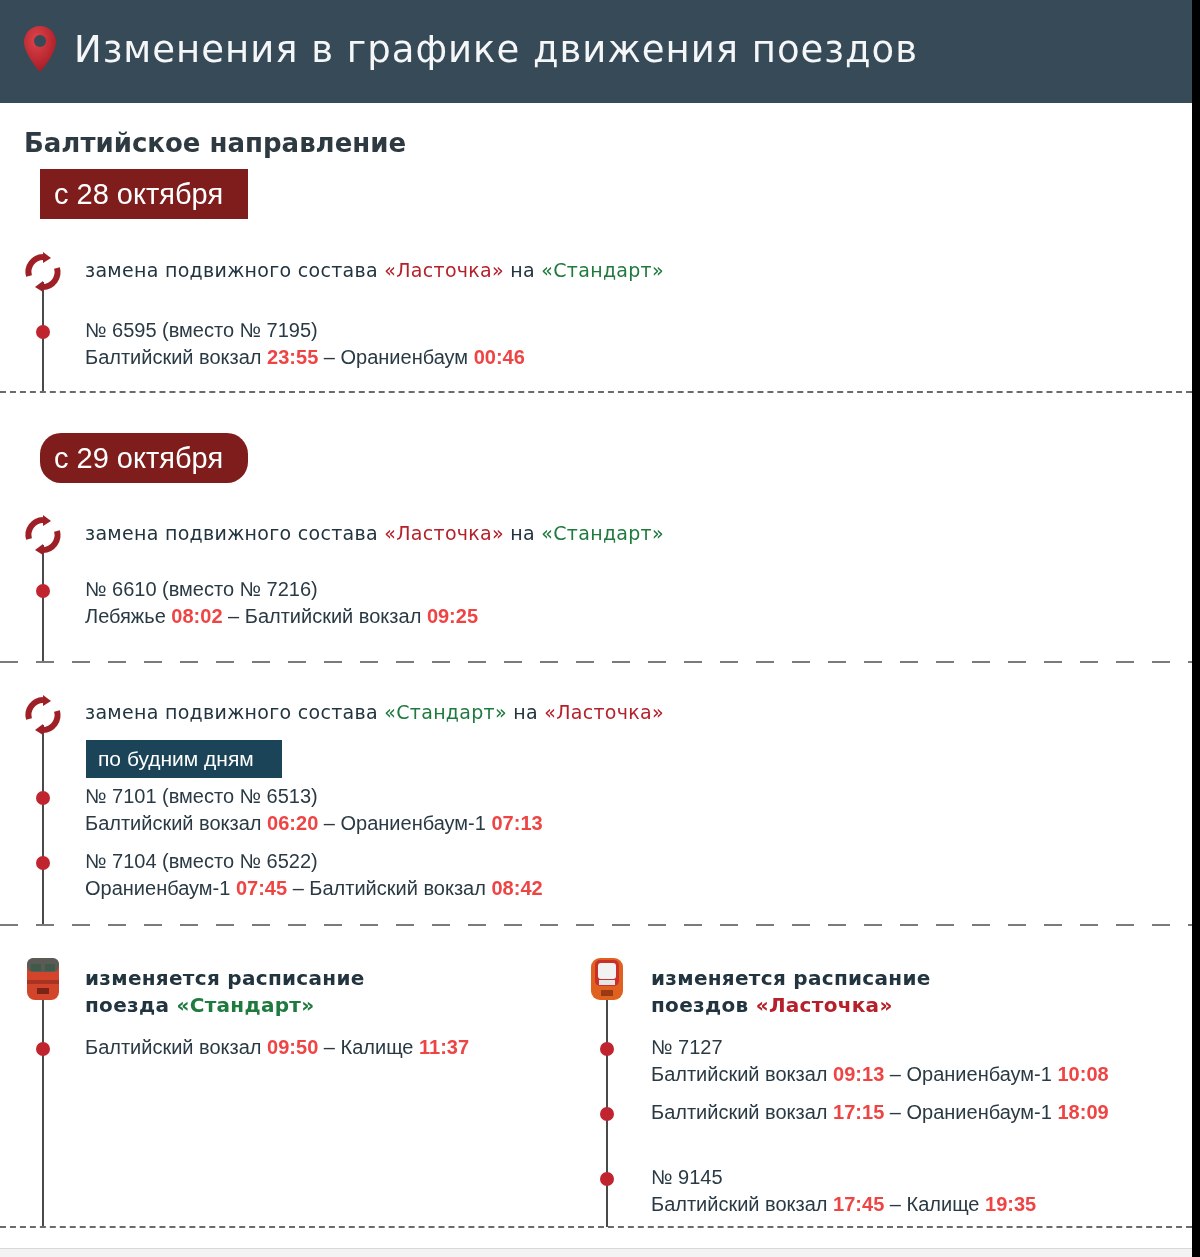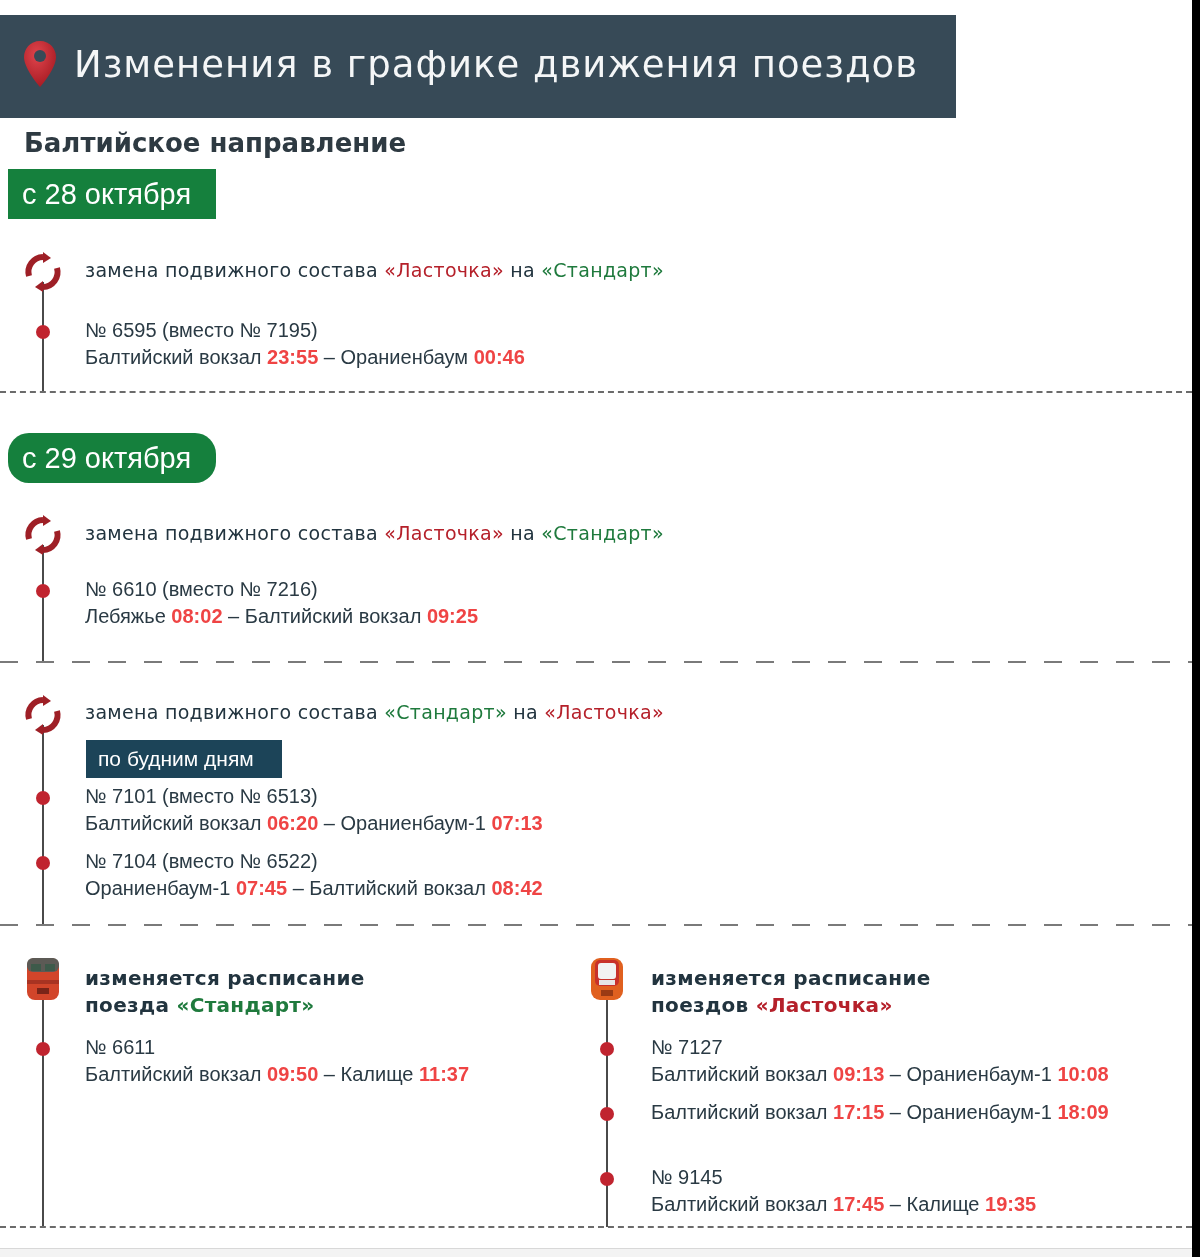--- a/index.html
+++ b/index.html
@@ -3,27 +3,27 @@
   <meta charset="utf-8">
   <style>
     * { box-sizing: border-box; margin: 0; padding: 0; }
     html, body { width: 1200px; height: 1257px; overflow: hidden; background: #000; }
     body { font-family: "Liberation Sans", "DejaVu Sans", sans-serif; color: #1f3340; position: relative; }
 
     .page { position: absolute; left: 0; top: 0; width: 1192px; height: 1248px; background: #ffffff; }
     .bottom-strip { position: absolute; left: 0; top: 1248px; width: 1192px; height: 9px; background: #f3f3f3; border-top: 1px solid #d8d8d8; }
     .right-strip { position: absolute; left: 1192px; top: 0; width: 8px; height: 1257px; background: #000; }
 
-    .header { position: absolute; left: 0; top: 15px; width: 956px; height: 103px; background: #374a57; }
+    .header { position: absolute; left: 0; top: 0; width: 1192px; height: 103px; background: #374a57; }
     .header .pin { position: absolute; left: 22px; top: 24px; width: 36px; height: 50px; }
     .header .title { position: absolute; left: 74px; top: 28px; font-family: "DejaVu Sans", sans-serif; font-size: 37px; color: #f4f6f7; letter-spacing: 1px; white-space: nowrap; }
 
     .direction { position: absolute; left: 24px; top: 128px; font-family: "DejaVu Sans", sans-serif; font-weight: bold; font-size: 26px; color: #2e3a42; white-space: nowrap; }
 
-    .date-badge { position: absolute; left: 8px; height: 50px; width: 208px; background: #15803d; color: #ffffff; font-size: 29px; line-height: 50px; padding-left: 14px; white-space: nowrap; }
+    .date-badge { position: absolute; left: 40px; height: 50px; width: 208px; background: #7f1d1d; color: #ffffff; font-size: 29px; line-height: 50px; padding-left: 14px; white-space: nowrap; }
     .sub-badge { position: absolute; left: 86px; top: 740px; height: 38px; width: 196px; background: #1c4458; color: #ffffff; font-size: 21px; line-height: 38px; padding-left: 12px; white-space: nowrap; }
 
     .vline { position: absolute; width: 2px; background: #4a4a4a; }
     .dot { position: absolute; width: 14px; height: 14px; border-radius: 50%; background: #c0242f; }
     .cycle-icon { position: absolute; width: 40px; height: 40px; }
     .train-icon { position: absolute; width: 36px; height: 46px; }
 
     .heading { position: absolute; font-family: "DejaVu Sans", sans-serif; font-weight: normal; font-size: 19px; color: #22343f; white-space: nowrap; letter-spacing: 0.3px; }
     .heading2 { position: absolute; font-family: "DejaVu Sans", sans-serif; font-weight: bold; font-size: 20px; color: #22343f; white-space: nowrap; line-height: 27px; letter-spacing: 0.3px; }
     .red { color: #b5202a; }
@@ -166,21 +166,20 @@
   </svg>
   <div class="heading2" style="left:85px; top:965px;">
     <div>изменяется расписание</div>
     <div>
       <span>поезда</span>
       <span class="green">«Стандарт»</span>
     </div>
   </div>
   <div class="dot" style="left:36px; top:1042px;"></div>
   <div class="entry" style="left:85px; top:1034px;">
-    <div>№ 6611</div>
     <div>
       <span>Балтийский вокзал</span>
       <b>09:50</b>
       <span>–</span>
       <span>Калище</span>
       <b>11:37</b>
     </div>
   </div>
 
   <div class="vline" style="left:606px; top:1000px; height:227px;"></div>

